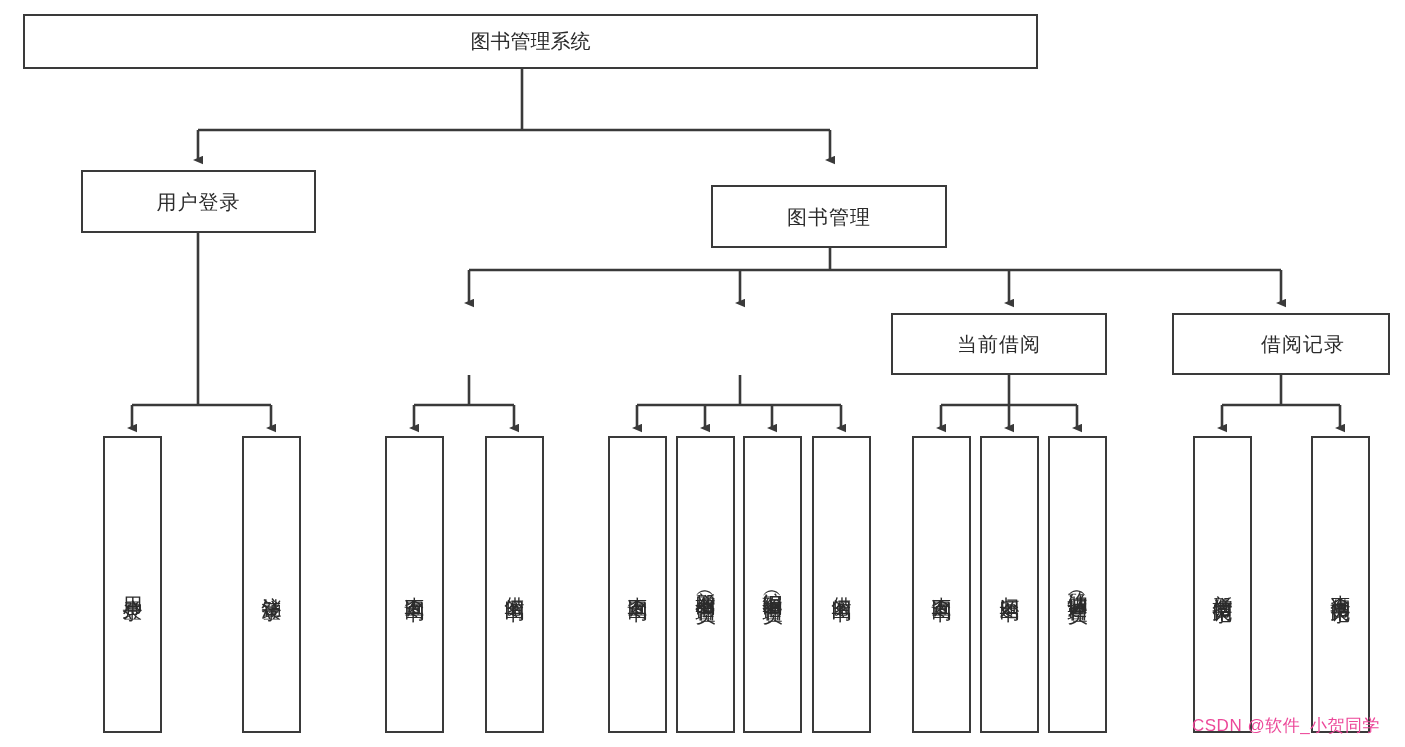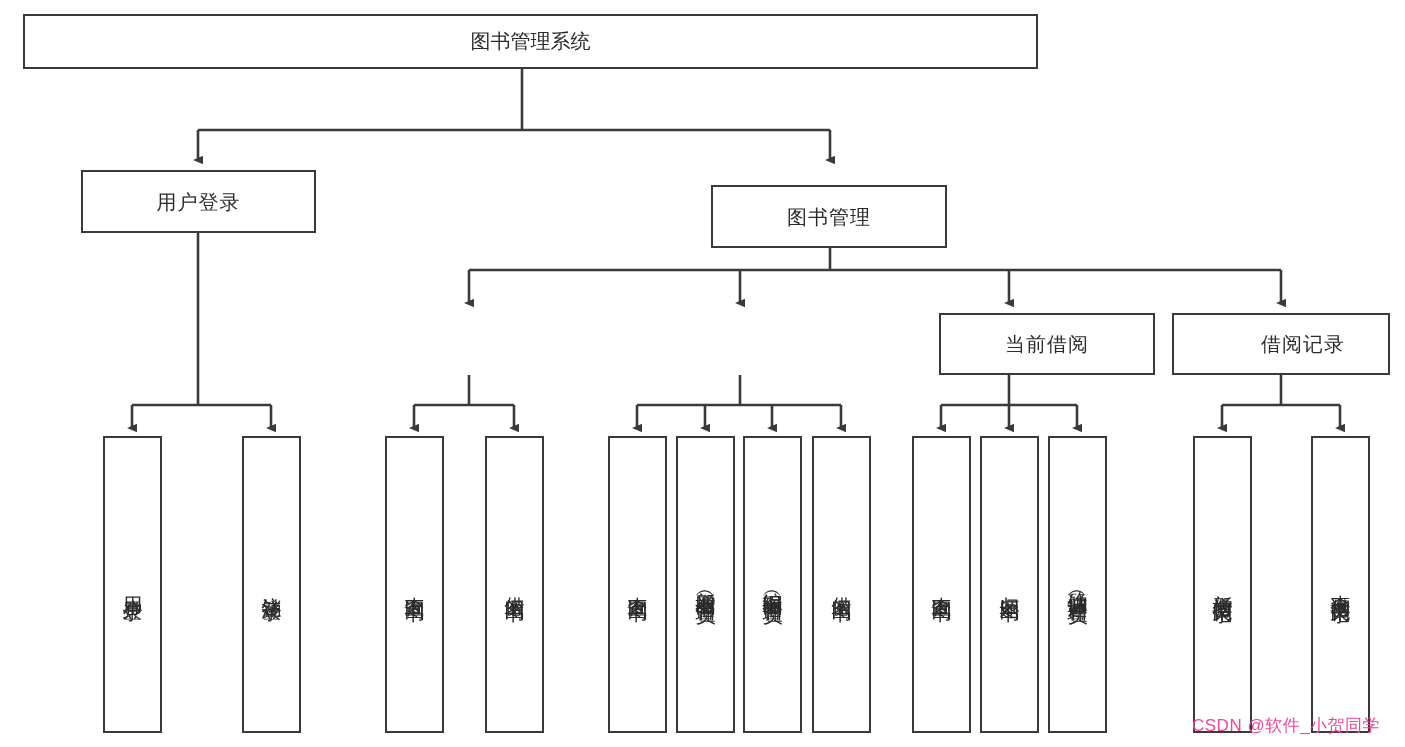--- a/index.html
+++ b/index.html
@@ -126,21 +126,21 @@
     <span>图书管理系统</span>
   </div>
 
   <div class="node h" style="left:81px; top:170px; width:235px; height:63px;">
     <span>用户登录</span>
   </div>
   <div class="node h" style="left:711px; top:170px; width:236px; height:63px;margin-top:15px;">
     <span>图书管理</span>
   </div>
 
-  <div class="node h" style="left:939px; top:313px; width:216px; height:62px;">
+  <div class="node h" style="left:891px; top:313px; width:216px; height:62px;">
     <span>当前借阅</span>
   </div>
   <div class="node h" style="left:1172px; top:313px; width:218px; height:62px;padding-left:44px;">
     <span>借阅记录</span>
   </div>
 
   <div class="node v" style="left:103px; top:436px; width:59px; height:297px;">
     <span class="vtext">用户登录</span>
   </div>
   <div class="node v" style="left:242px; top:436px; width:59px; height:297px;">

